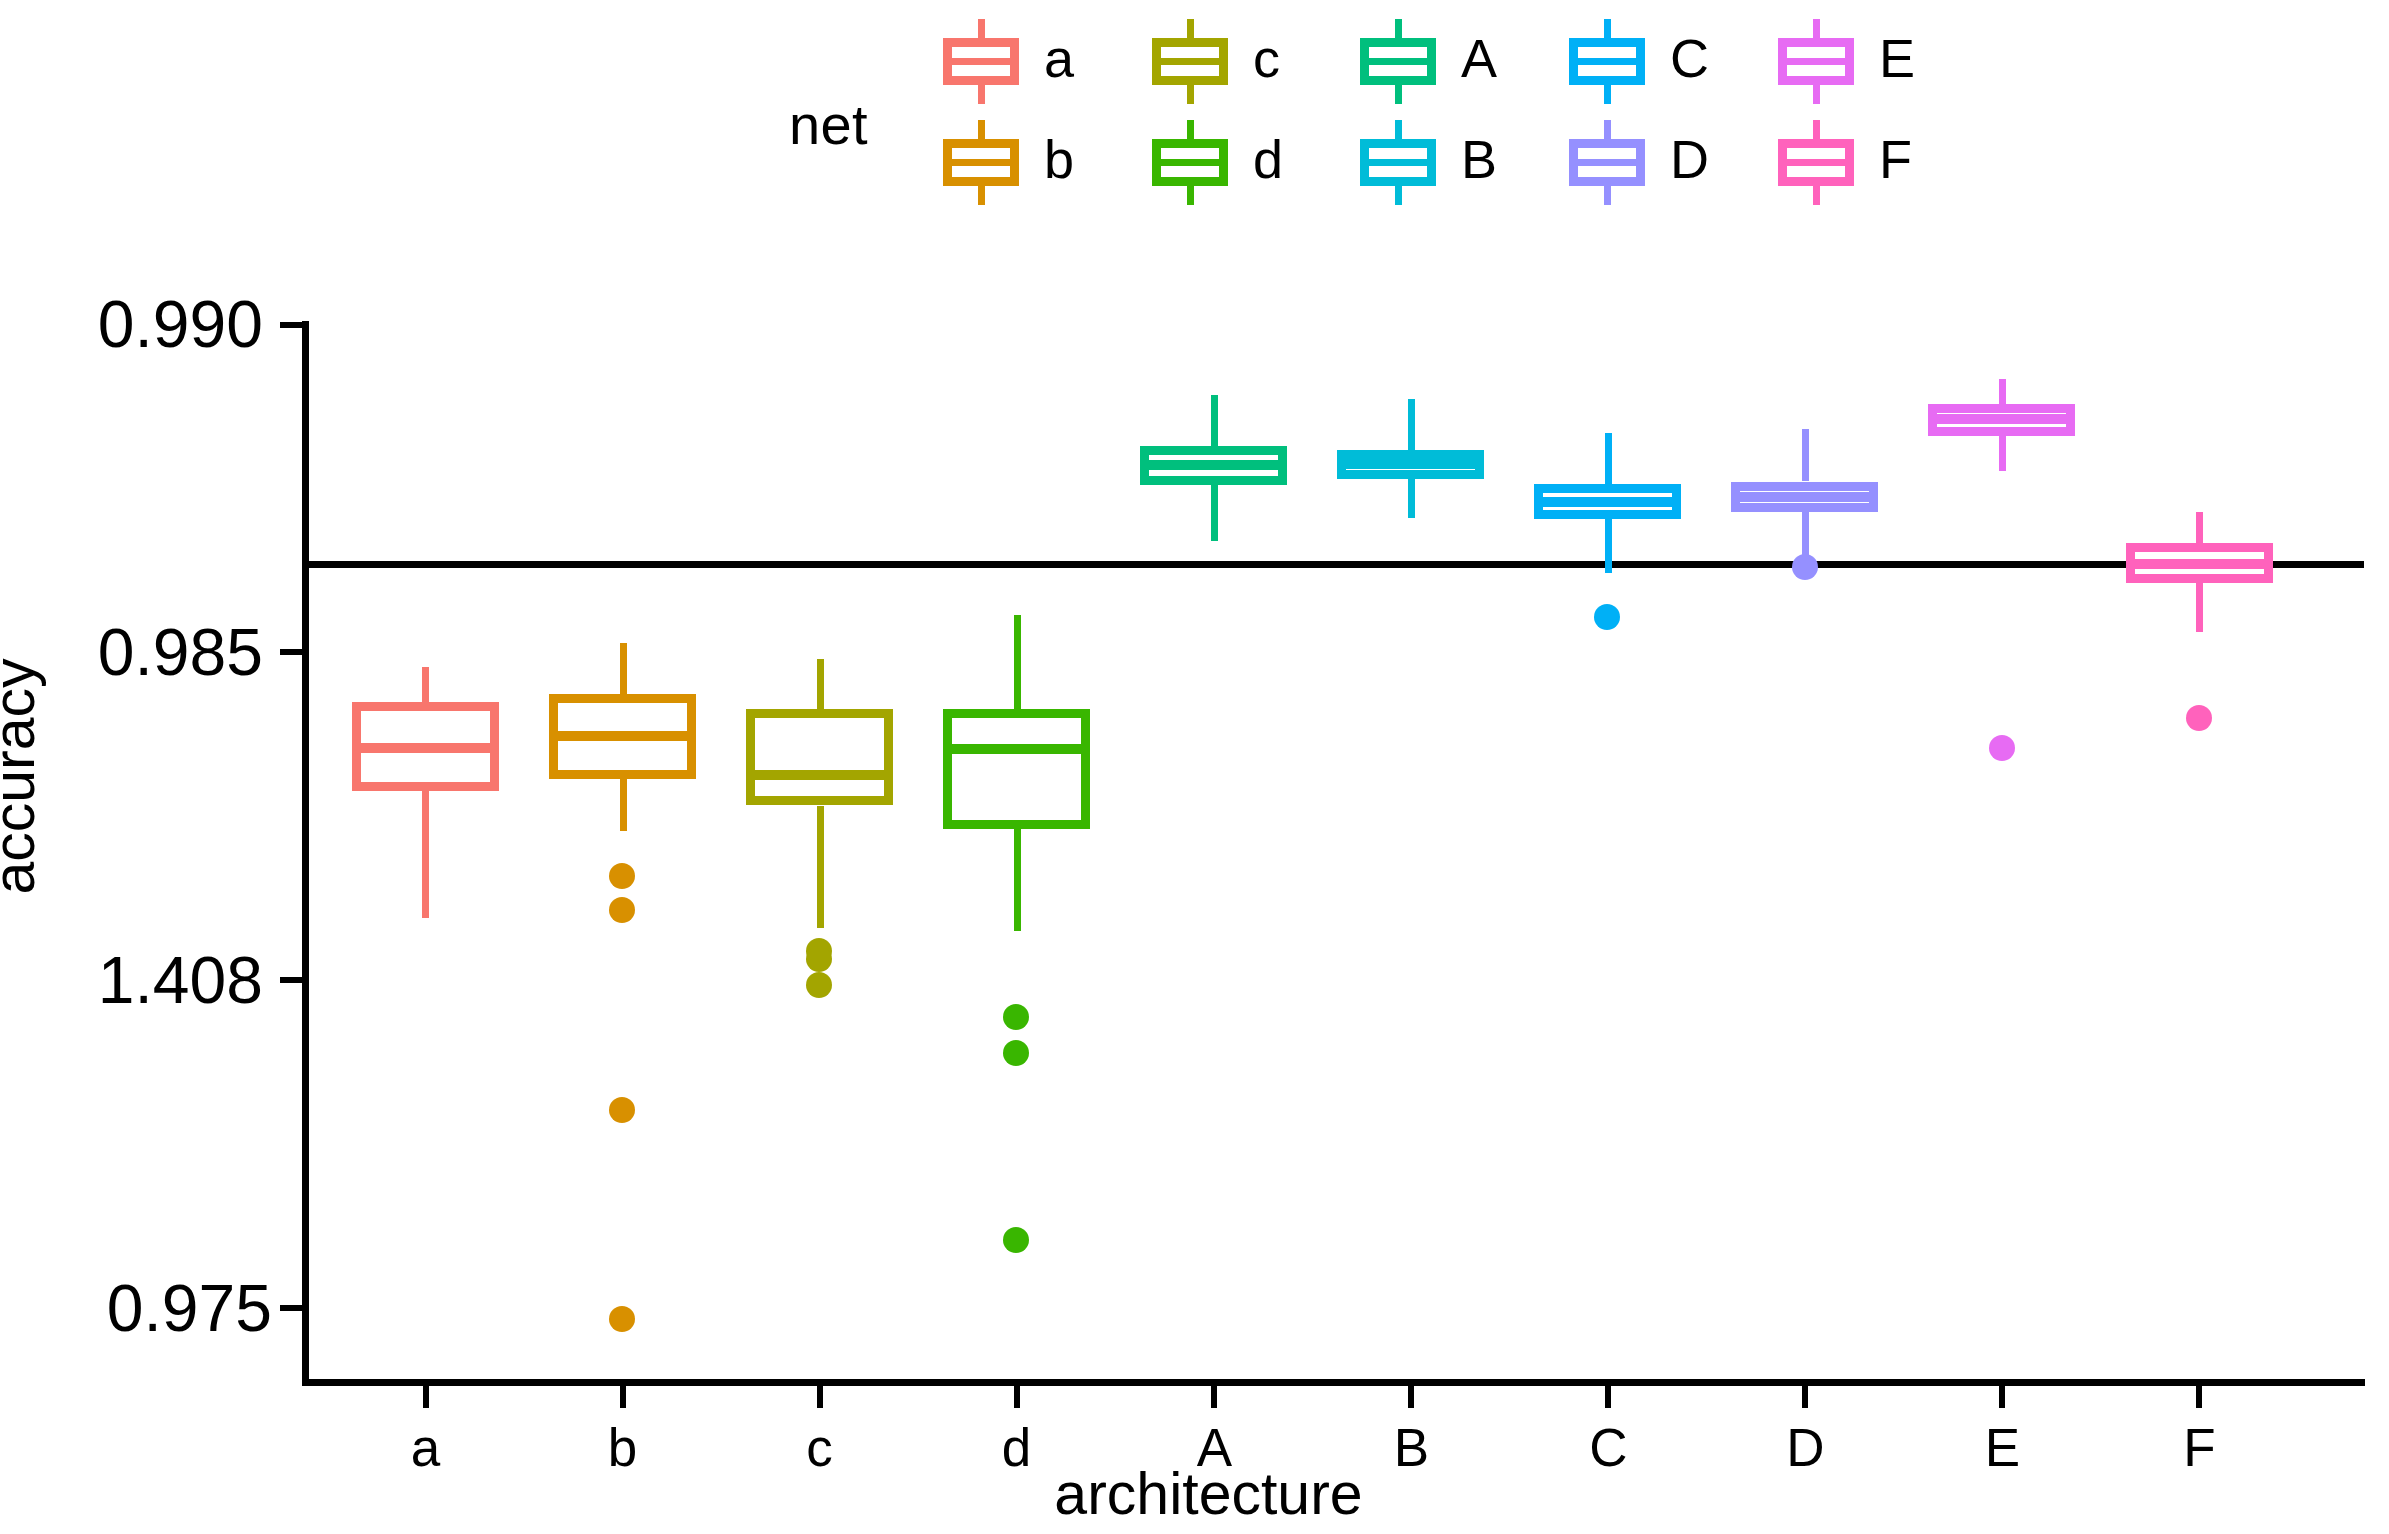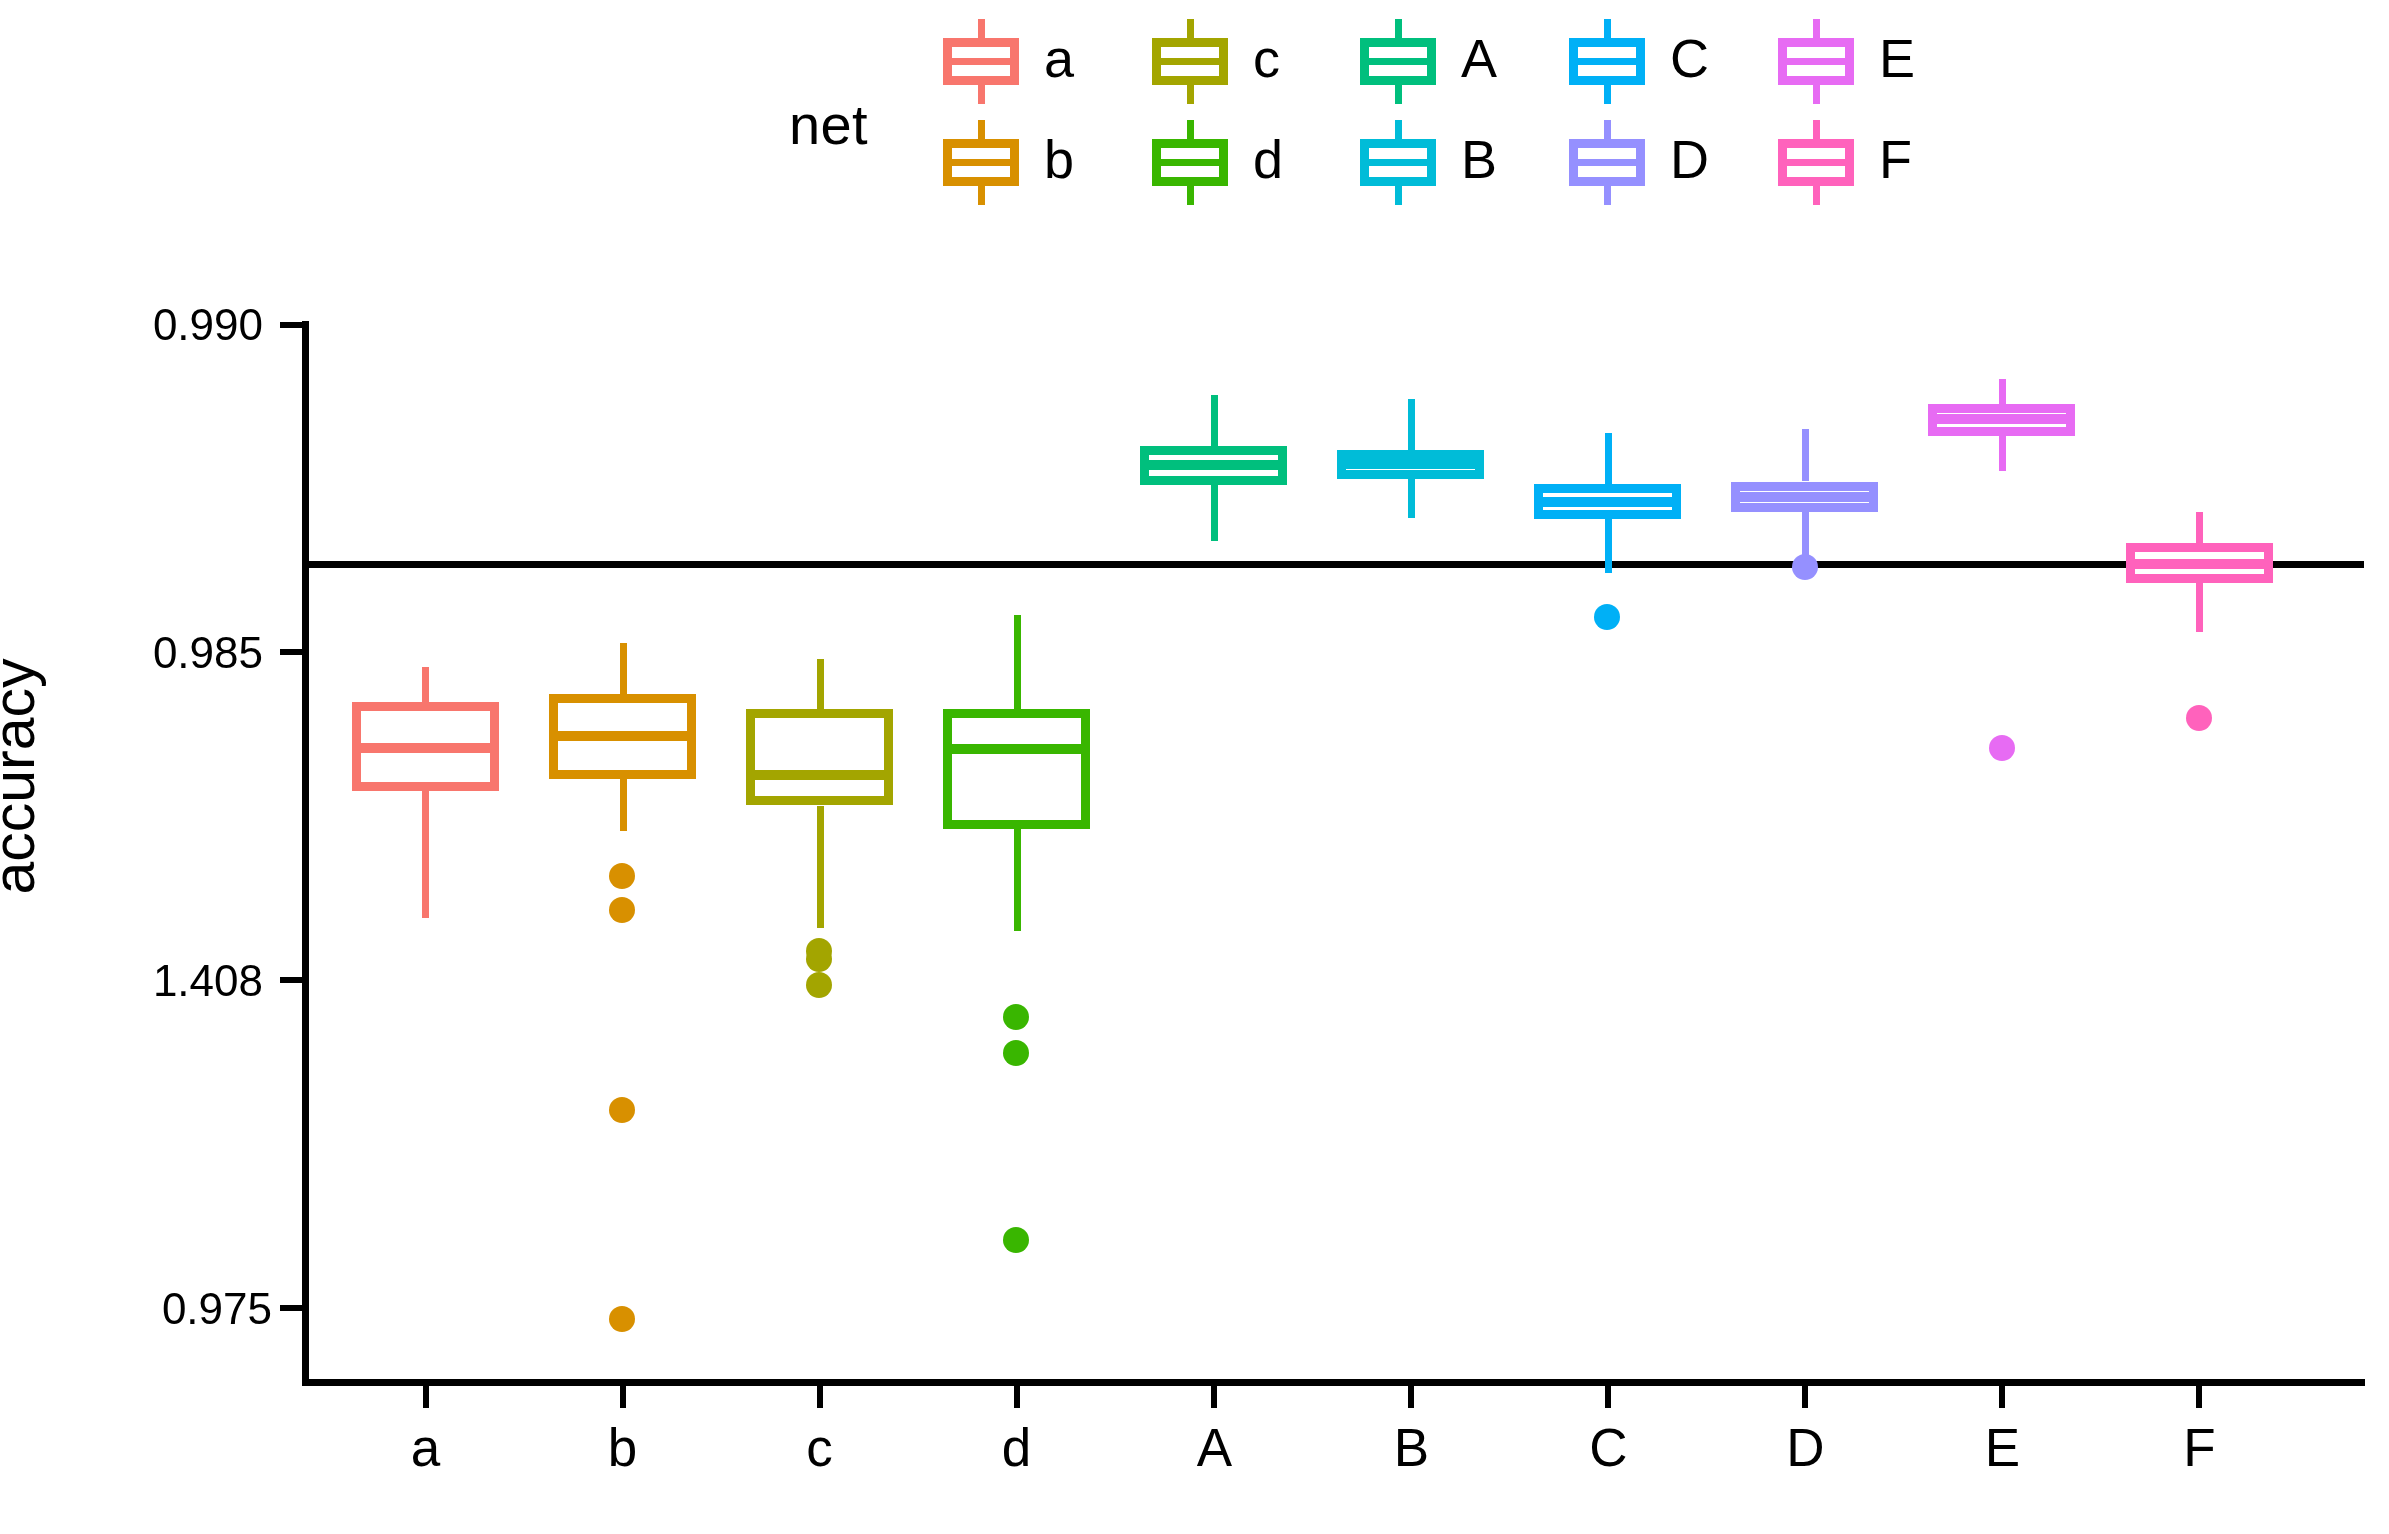--- a/index.html
+++ b/index.html
@@ -18,21 +18,21 @@
   .lg-med{position:absolute;left:8.8px;top:42px;width:76px;height:6.6px;}
   .lg-wu{position:absolute;left:44px;top:2.9px;width:6.6px;height:20.5px;}
   .lg-wd{position:absolute;left:44px;top:67px;width:6.6px;height:20.5px;}
   .lg-label{position:absolute;left:110px;top:5.9px;font-size:54px;line-height:73px;color:#000;}
 
   
   #panel{position:absolute;left:306px;top:322px;width:2058px;height:1062px;}
   #yaxis-line{position:absolute;left:302px;top:321px;width:6.6px;height:1064px;background:#000;}
   #xaxis-line{position:absolute;left:302px;top:1379px;width:2063px;height:6.6px;background:#000;}
   .ytick{position:absolute;left:280px;width:23.4px;height:5.9px;background:#000;}
-  .ytick-label{position:absolute;right:0;font-size:44px;line-height:53px;color:#000;text-align:right;width:234px;}
+  .ytick-label{position:absolute;right:0;font-size:66px;line-height:53px;color:#000;text-align:right;width:234px;}
   .xtick{position:absolute;top:1385px;width:5.9px;height:23.4px;background:#000;}
   .xtick-label{position:absolute;top:1420px;font-size:53px;line-height:56px;color:#000;text-align:center;width:147px;}
   #href-line{position:absolute;left:306px;top:558px;width:2058px;height:6.6px;background:#000;}
   #ylab{position:absolute;left:-315px;top:747px;width:659px;font-size:59px;line-height:59px;color:#000;text-align:center;transform:rotate(-90deg);}
   #xlab{position:absolute;left:879px;top:1465px;width:659px;font-size:59px;line-height:59px;color:#000;text-align:center;}
 
   
   .bp{position:absolute;top:0;height:1062px;}
   .bp .box{position:absolute;box-sizing:border-box;background:transparent;}
   .bp .median{position:absolute;}
@@ -247,15 +247,16 @@
         <div class="bp" style="left: 0px;">
           <span class="whisk" style="left:1890px;top:190px;height:31px;background:#FF62BC;"></span>
           <span class="whisk" style="left:1890px;top:261px;height:49px;background:#FF62BC;"></span>
           <span class="box" style="left:1820px;top:221px;width:147px;height:40px;border:9.5px solid #FF62BC;"></span>
           <span class="median" style="left:1820px;top:237px;width:147px;height:9.5px;background:#FF62BC;"></span>
           <span class="outlier" style="left:1880px;top:383px;background:#FF62BC;"></span>
         </div>
       </div>
   </div>
   <div id="ylab">accuracy</div>
+  <div id="xlab">architecture</div>
 
 </div>
 
 
 </body></html>

